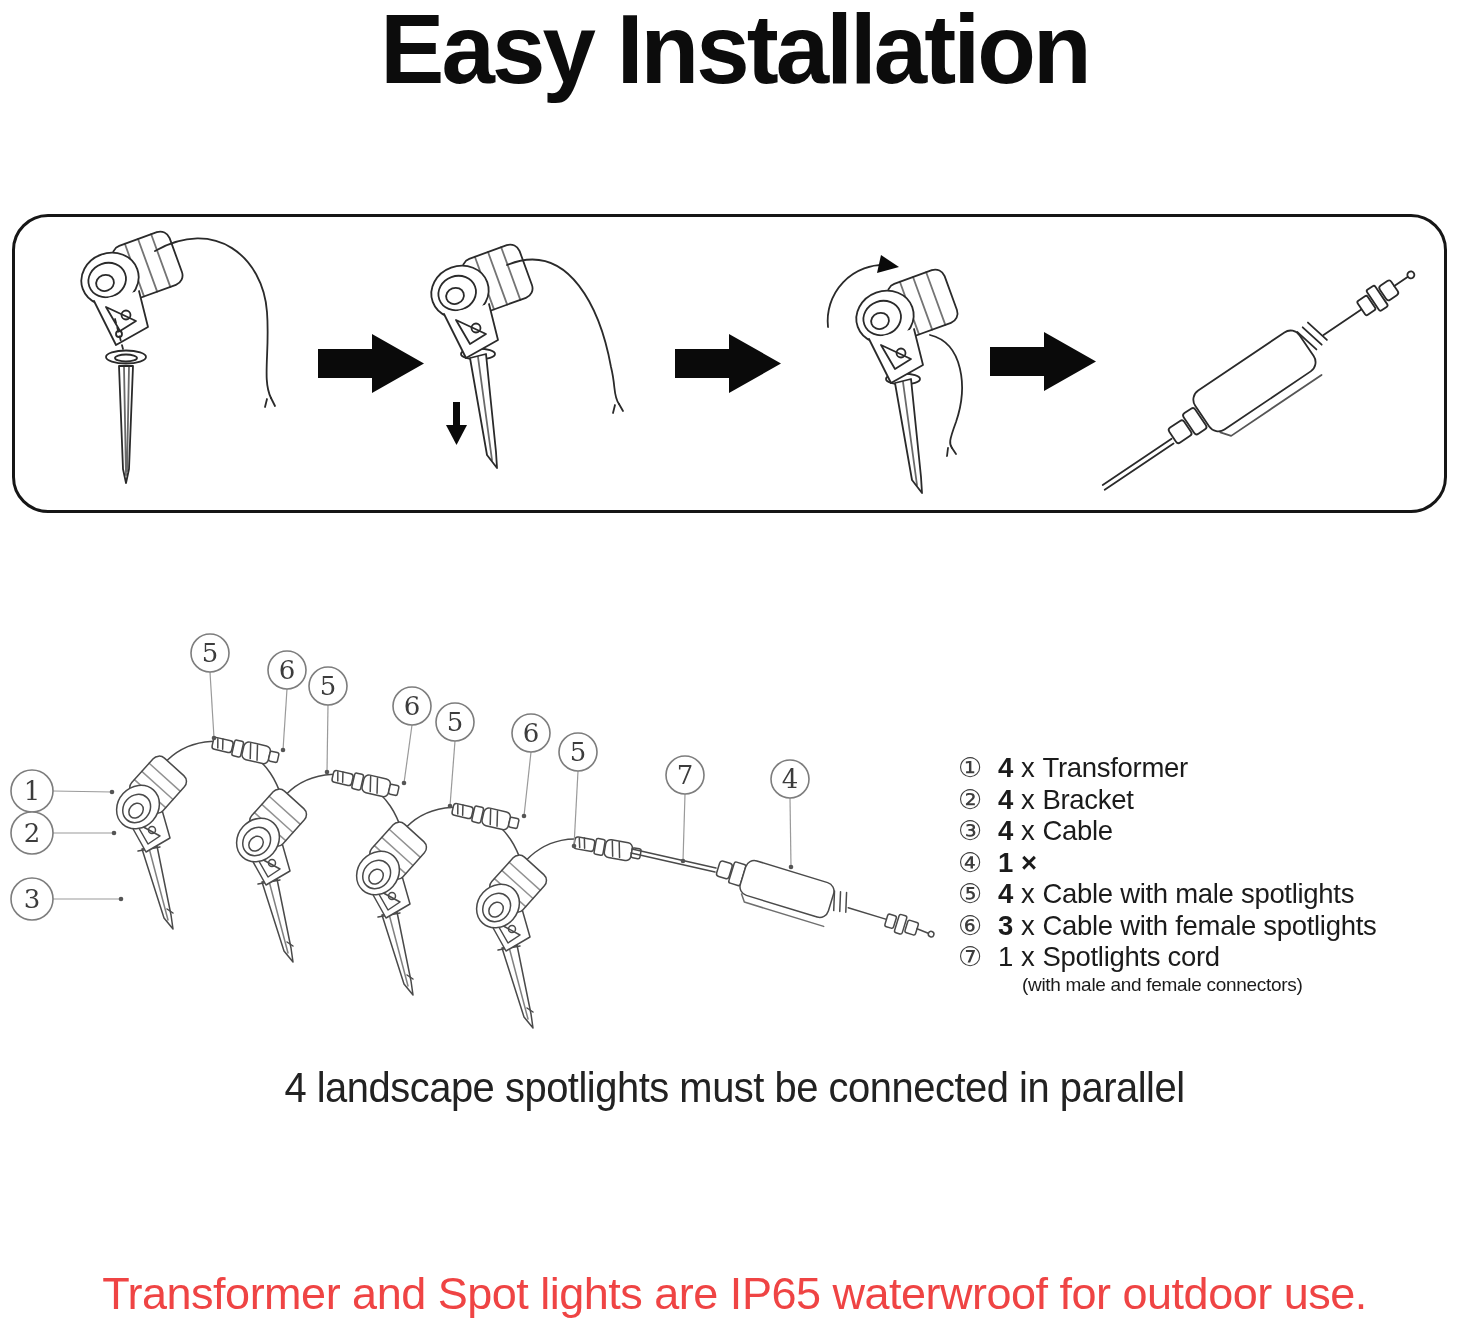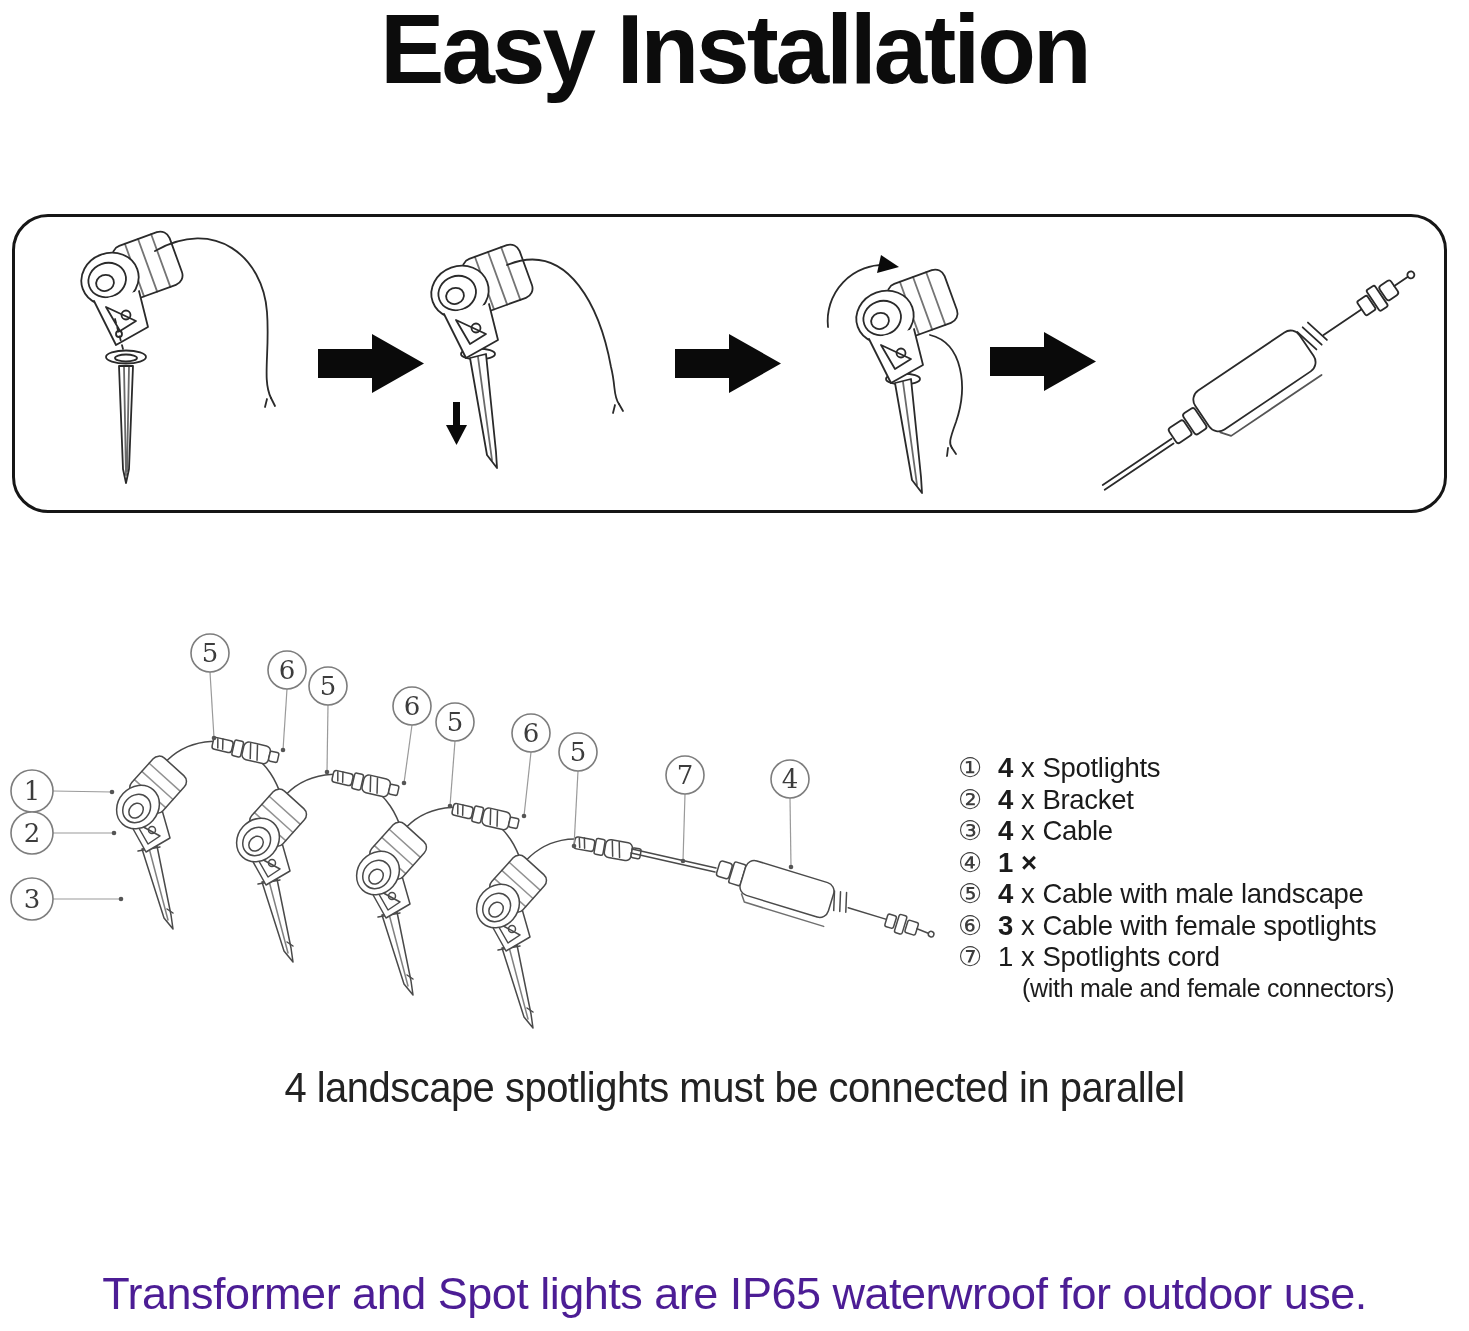--- a/index.html
+++ b/index.html
@@ -43,35 +43,35 @@
   .badge{
     font-family:"DejaVu Sans", sans-serif;
     font-size:27px;color:#3d3d3d;
     width:40px;flex:0 0 40px;
   }
   .qty{font-weight:bold;margin-right:8px;}
   .sep{margin-right:8px;}
   .all-bold .qty,.all-bold .sep,.all-bold .plabel{font-weight:bold;}
   .qty-normal .qty{font-weight:normal;}
   .pnote{
-    font-size:25px;letter-spacing:-0.3px;
+    font-size:19px;letter-spacing:-0.3px;
     padding-left:64px;margin-top:1px;white-space:nowrap;
   }
   
   .caption{
     position:absolute;left:0;top:1064px;width:100%;
     text-align:center;
     font-size:42px;color:#222;letter-spacing:-0.5px;
     transform:scaleX(0.95);
     white-space:nowrap;
   }
   .footer-note{
     position:absolute;left:0;top:1268px;width:100%;
     text-align:center;
-    font-size:45px;color:#4c1d95;letter-spacing:-0.5px;
+    font-size:45px;color:#ef4444;letter-spacing:-0.5px;
     white-space:nowrap;
   }
   
   .art{stroke:#2a2a2a;stroke-width:1.8;fill:none;stroke-linecap:round;stroke-linejoin:round;}
   .artw{stroke:#2a2a2a;stroke-width:1.8;fill:#fff;stroke-linecap:round;stroke-linejoin:round;}
   .art-mid{stroke:#4a4a4a;stroke-width:1.5;fill:none;stroke-linecap:round;stroke-linejoin:round;}
   .artw-mid{stroke:#4a4a4a;stroke-width:1.5;fill:#fff;stroke-linecap:round;stroke-linejoin:round;}
   .dark{fill:#0a0a0a;stroke:none;}
   .callout-circle{fill:#fff;stroke:#7d7d7d;stroke-width:1.6;}
   .callout-num{
@@ -316,21 +316,21 @@
         <circle class="callout-circle" cx="32" cy="899" r="21"></circle>
         <text class="callout-num" x="32" y="908">3</text>
       </g>
   </svg>
 
   <div class="parts">
     <div class="prow">
       <span class="badge">①</span>
         <span class="qty">4</span>
         <span class="sep">x</span>
-        <span class="plabel">Spotlights</span>
+        <span class="plabel">Transformer</span>
     </div>
     <div class="prow">
       <span class="badge">②</span>
         <span class="qty">4</span>
         <span class="sep">x</span>
         <span class="plabel">Bracket</span>
     </div>
     <div class="prow">
       <span class="badge">③</span>
         <span class="qty">4</span>
@@ -339,21 +339,21 @@
     </div>
     <div class="prow all-bold">
       <span class="badge">④</span>
         <span class="qty">1</span>
         <span class="sep">×</span>
     </div>
     <div class="prow">
       <span class="badge">⑤</span>
         <span class="qty">4</span>
         <span class="sep">x</span>
-        <span class="plabel">Cable with male landscape</span>
+        <span class="plabel">Cable with male spotlights</span>
     </div>
     <div class="prow">
       <span class="badge">⑥</span>
         <span class="qty">3</span>
         <span class="sep">x</span>
         <span class="plabel">Cable with female spotlights</span>
     </div>
     <div class="prow qty-normal">
       <span class="badge">⑦</span>
         <span class="qty">1</span>

